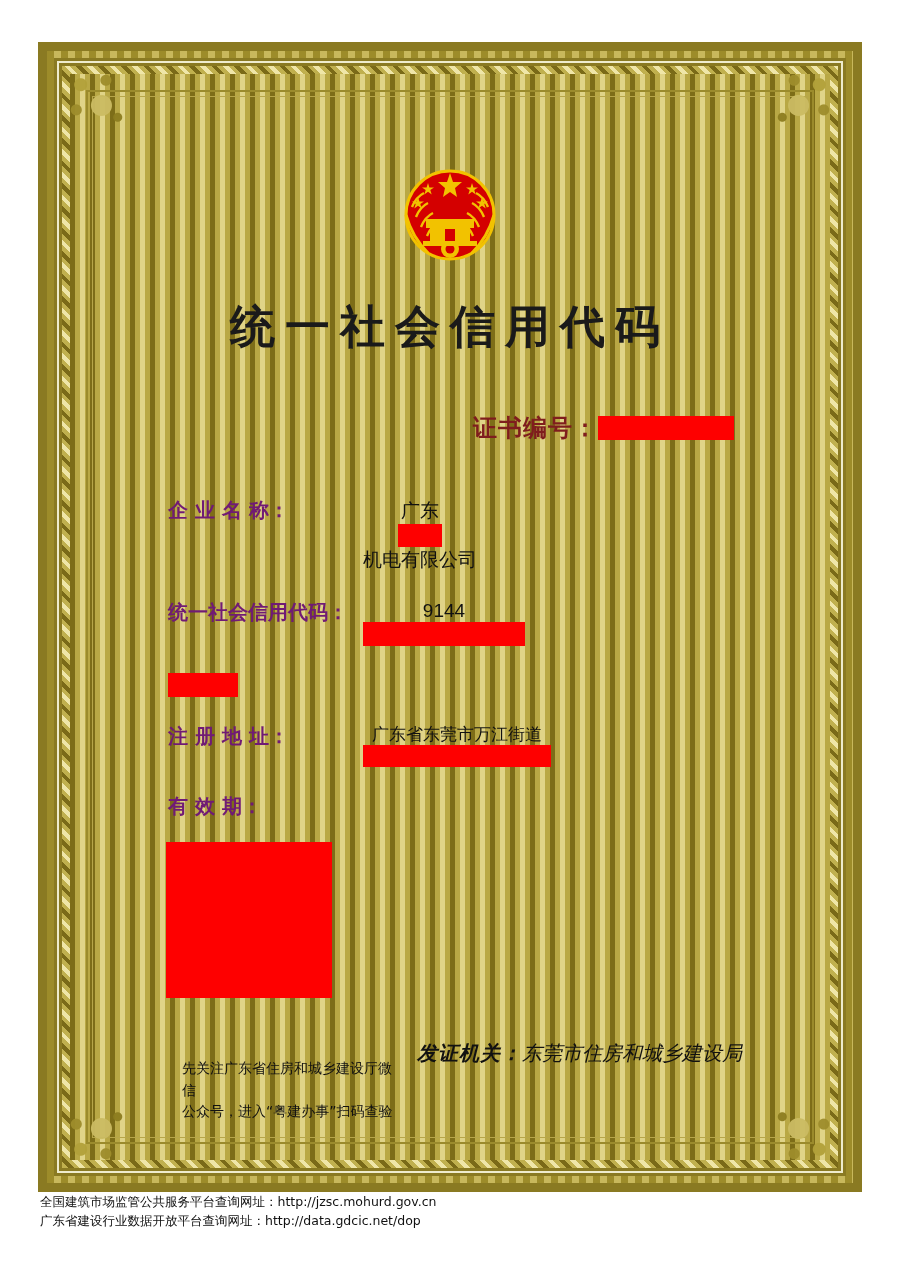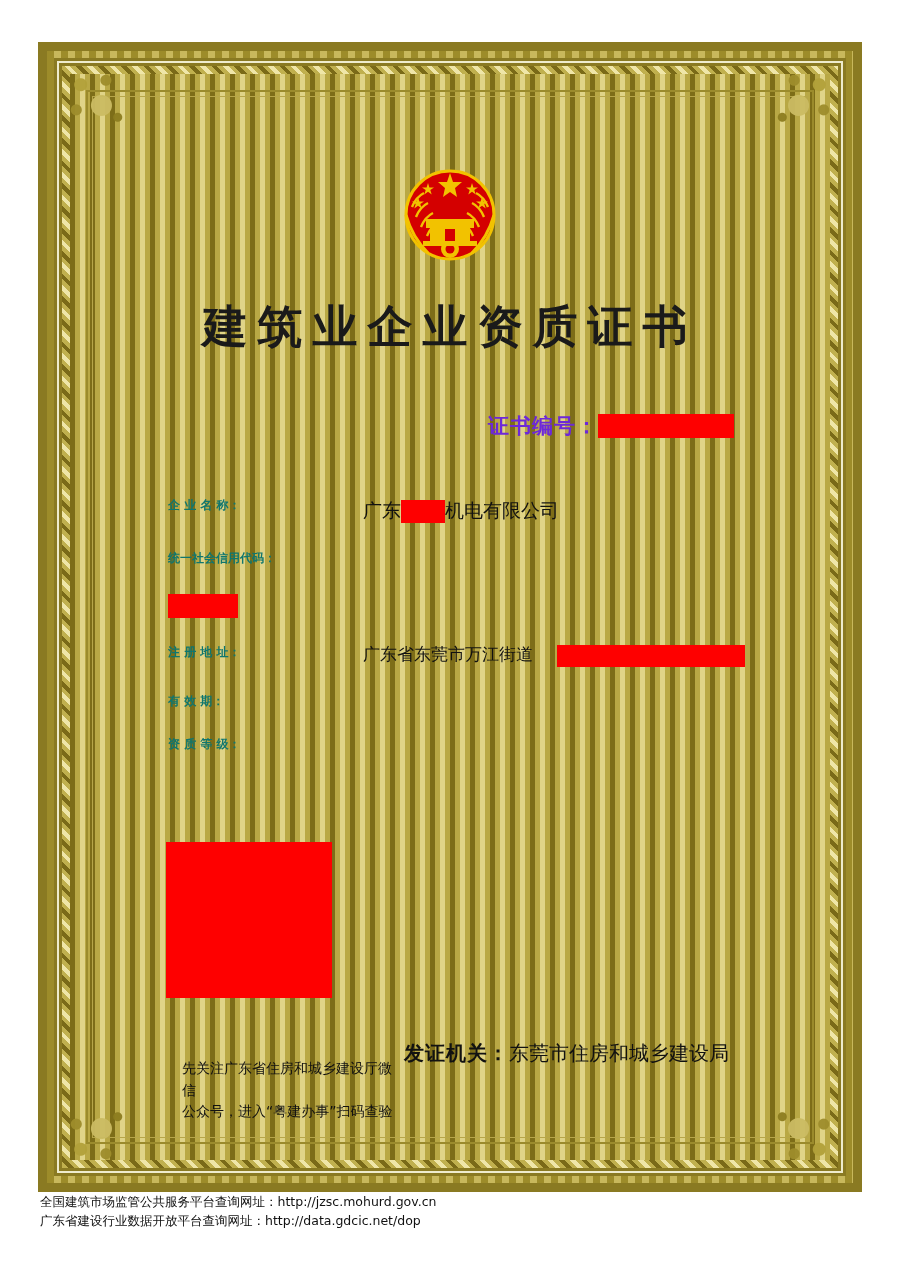--- a/index.html
+++ b/index.html
@@ -130,65 +130,66 @@
     color:#1a1a1a;
     font-family:"DejaVu Sans","Liberation Sans",sans-serif;
   }
 
   
   .cert-no-row{
     position:absolute;right:128px;top:370px;
     display:flex;align-items:center;
   }
   .cert-no-label{
-    font-size:21px;font-weight:bold;color:#6d28d9;letter-spacing:1px;
+    font-size:24px;font-weight:bold;color:#7f1d1d;letter-spacing:1px;
     font-family:Liberation Sans, sans-serif;
   }
   .redact{
     background:#fe0000;display:inline-block;height:22px;
     vertical-align:middle;
   }
 
   
   .fields{
     position:absolute;left:130px;top:455px;width:640px;
   }
   .field-row{
     display:flex;align-items:flex-start;margin-bottom:26px;
   }
   .field-label{
     width:195px;flex:0 0 195px;
-    font-size:12px;font-weight:bold;color:#0f766e;
+    font-size:20px;font-weight:bold;color:#701a75;
     font-family:"DejaVu Sans","Liberation Sans",sans-serif;
     white-space:pre;
   }
   .field-value{
     font-size:19px;color:#111;
-    font-family:Liberation Mono, monospace;
+    font-family:Liberation Sans, sans-serif;
     display:flex;align-items:center;flex-wrap:wrap;
     padding-top:1px;
-  }
-  .field-value.small{font-size:17px;line-height:1.25;gap:24px;}
+    flex-direction:column;
+  }
+  .field-value.small{font-size:17px;line-height:1.25;}
   .stars{font-size:14px;letter-spacing:2px;color:#111;display:block;}
 
   
   .qr{
     position:absolute;left:128px;top:800px;
     width:166px;height:156px;background:#fe0000;
   }
   .qr-caption{
     position:absolute;left:120px;top:1016px;width:215px;
     font-size:14px;line-height:1.55;color:#111;
     font-family:"DejaVu Sans","Liberation Sans",sans-serif;
     margin-left:24px;
   }
 
   
   .issuer{
-    position:absolute;right:133px;top:998px;text-align:left;
+    position:absolute;right:120px;top:998px;text-align:left;font-style:italic;
   }
   .issuer-row{margin-bottom:22px;font-size:20px;color:#111;
     font-family:"DejaVu Sans","Liberation Sans",sans-serif;}
   .issuer-row b{font-weight:bold;letter-spacing:1px;}
 
   
   .footer{
     position:absolute;left:40px;top:1192px;width:700px;
     font-size:12.5px;line-height:1.55;color:#111;
     font-family:"DejaVu Sans","Liberation Sans",sans-serif;
@@ -232,40 +233,44 @@
       <rect x="55" y="72" width="10" height="12" fill="#d40000"></rect>
 
       <polygon points="60,16 63,25 72,25 65,31 67,40 60,35 53,40 55,31 48,25 57,25" fill="#f2c200"></polygon>
       <polygon points="38,26 39.4,30.4 44,30.4 40.3,33.1 41.7,37.5 38,34.8 34.3,37.5 35.7,33.1 32,30.4 36.6,30.4" fill="#f2c200"></polygon>
       <polygon points="28,40 29.4,44.4 34,44.4 30.3,47.1 31.7,51.5 28,48.8 24.3,51.5 25.7,47.1 22,44.4 26.6,44.4" fill="#f2c200"></polygon>
       <polygon points="82,26 83.4,30.4 88,30.4 84.3,33.1 85.7,37.5 82,34.8 78.3,37.5 79.7,33.1 76,30.4 80.6,30.4" fill="#f2c200"></polygon>
       <polygon points="92,40 93.4,44.4 98,44.4 94.3,47.1 95.7,51.5 92,48.8 88.3,51.5 89.7,47.1 86,44.4 90.6,44.4" fill="#f2c200"></polygon>
     </svg>
   </div>
 
-  <div class="title">建筑业企业资质证书</div>
+  <div class="title">统一社会信用代码</div>
 
   <div class="cert-no-row">
     <span class="cert-no-label">证书编号：</span>
     <span class="redact" style="width:136px;height:24px;"></span>
   </div>
 
   <div class="fields">
 
     <div class="field-row">
       <div class="field-label">企 业 名 称：</div>
       <div class="field-value">
         <span>广东</span>
         <span class="redact" style="width:44px;height:23px;"></span>
         <span>机电有限公司</span>
       </div>
     </div>
 
     <div class="field-row">
       <div class="field-label">统一社会信用代码：</div>
+      <div class="field-value">
+        <span>9144</span>
+        <span class="redact" style="width:162px;height:24px;"></span>
+      </div>
     </div>
 
     <div class="field-row">
       <div class="field-value">
         <span class="redact" style="width:70px;height:24px;"></span>
       </div>
     </div>
 
     <div class="field-row">
       <div class="field-label">注 册 地 址：</div>

